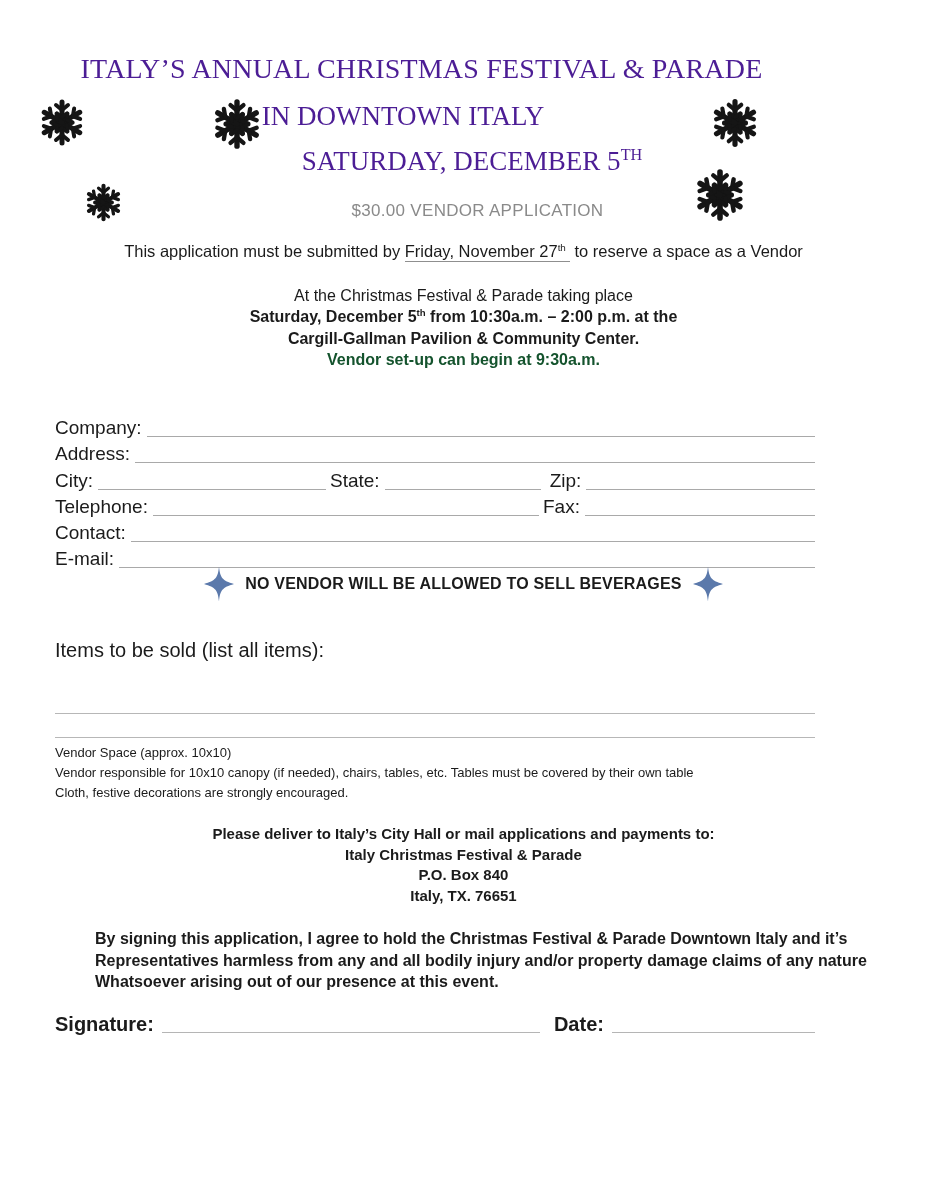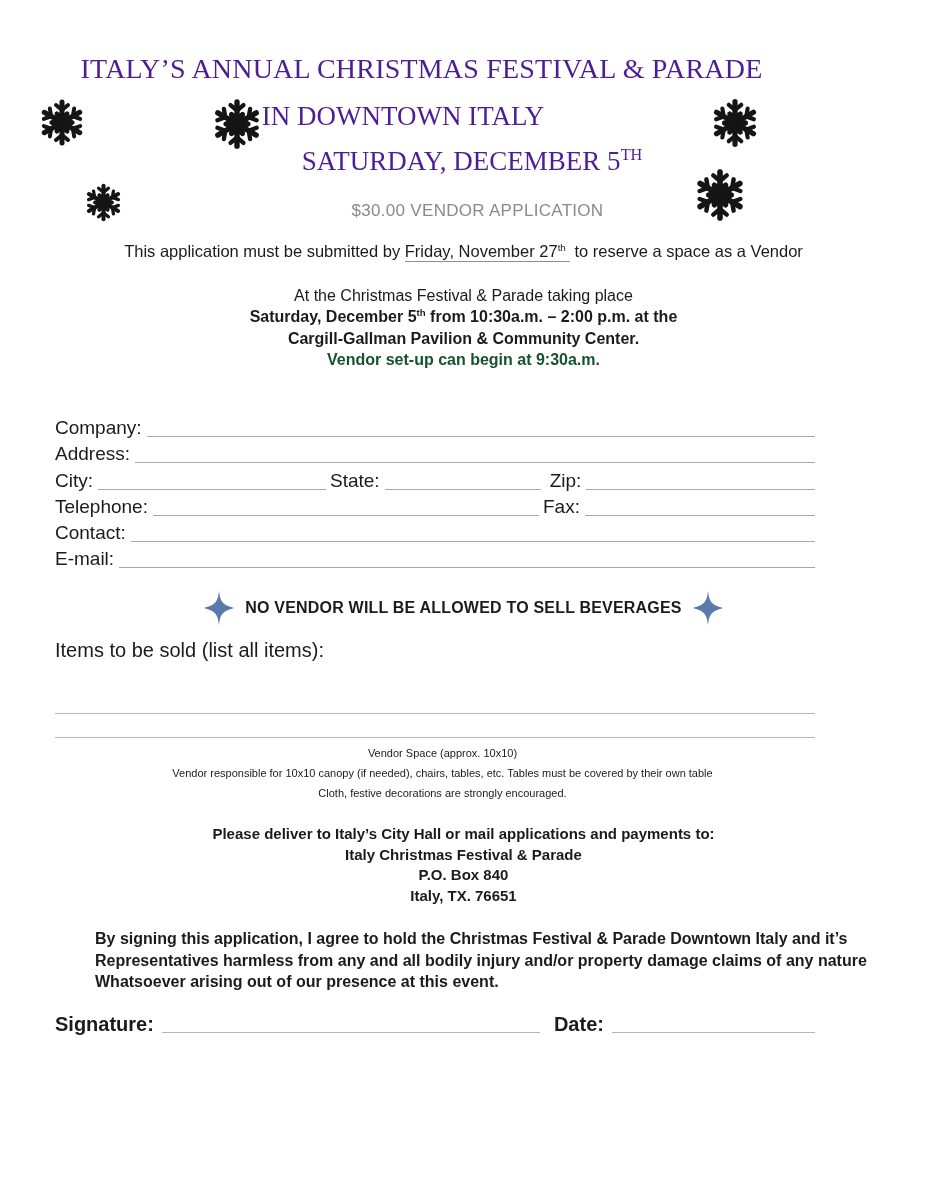--- a/index.html
+++ b/index.html
@@ -34,30 +34,30 @@
   .frow{display:flex;align-items:flex-end;height:26.2px;font-size:19px;}
   .flabel{line-height:24px;white-space:pre;}
   .fline{flex:1 1 auto;border-bottom:1.2px solid #a9a9a9;margin:0 0 3px 5px;height:14px;}
   .fl-city{flex:0 0 228px;}
   .fl-state{flex:0 0 156px;}
   .fl-phone{flex:0 0 386px;}
   .ml{margin-left:4px;}
   .mlz{margin-left:9px;}
 
   
-  .notice{left:0;top:588px;width:927px;height:40px;display:flex;justify-content:center;align-items:center;gap:11px;font-size:16px;font-weight:bold;letter-spacing:.2px;}
+  .notice{left:0;top:564px;width:927px;height:40px;display:flex;justify-content:center;align-items:center;gap:11px;font-size:16px;font-weight:bold;letter-spacing:.2px;}
   .sparkle{width:30px;height:36px;display:inline-block;}
 
   
   .items-label{left:55px;top:639px;font-size:20px;}
   .wline{left:55px;width:760px;border-top:1px solid #b7b7b7;height:0;}
   .wline1{top:713px;}
   .wline2{top:737px;}
 
-  .vendor-space{left:55px;top:743px;width:775px;font-size:11px;line-height:20.2px;text-align:center;}
+  .vendor-space{left:55px;top:743px;width:775px;font-size:13px;line-height:20.2px;}
   .delivery{left:0;top:824px;width:927px;font-size:15px;font-weight:bold;line-height:20.5px;}
   .disclaimer{left:55px;top:928px;width:785px;font-size:16px;font-weight:bold;line-height:21.6px;margin-left:40px;}
 
   
   .sigrow{left:55px;top:1006px;width:760px;display:flex;align-items:flex-end;height:30px;font-size:20px;font-weight:bold;}
   .sigline{border-bottom:1.2px solid #b5b5b5;height:14px;margin:0 0 3px 8px;}
   .sig-w{flex:0 0 378px;}
   .date-w{flex:1 1 auto;}
   .date-label{margin-left:14px;}
 

